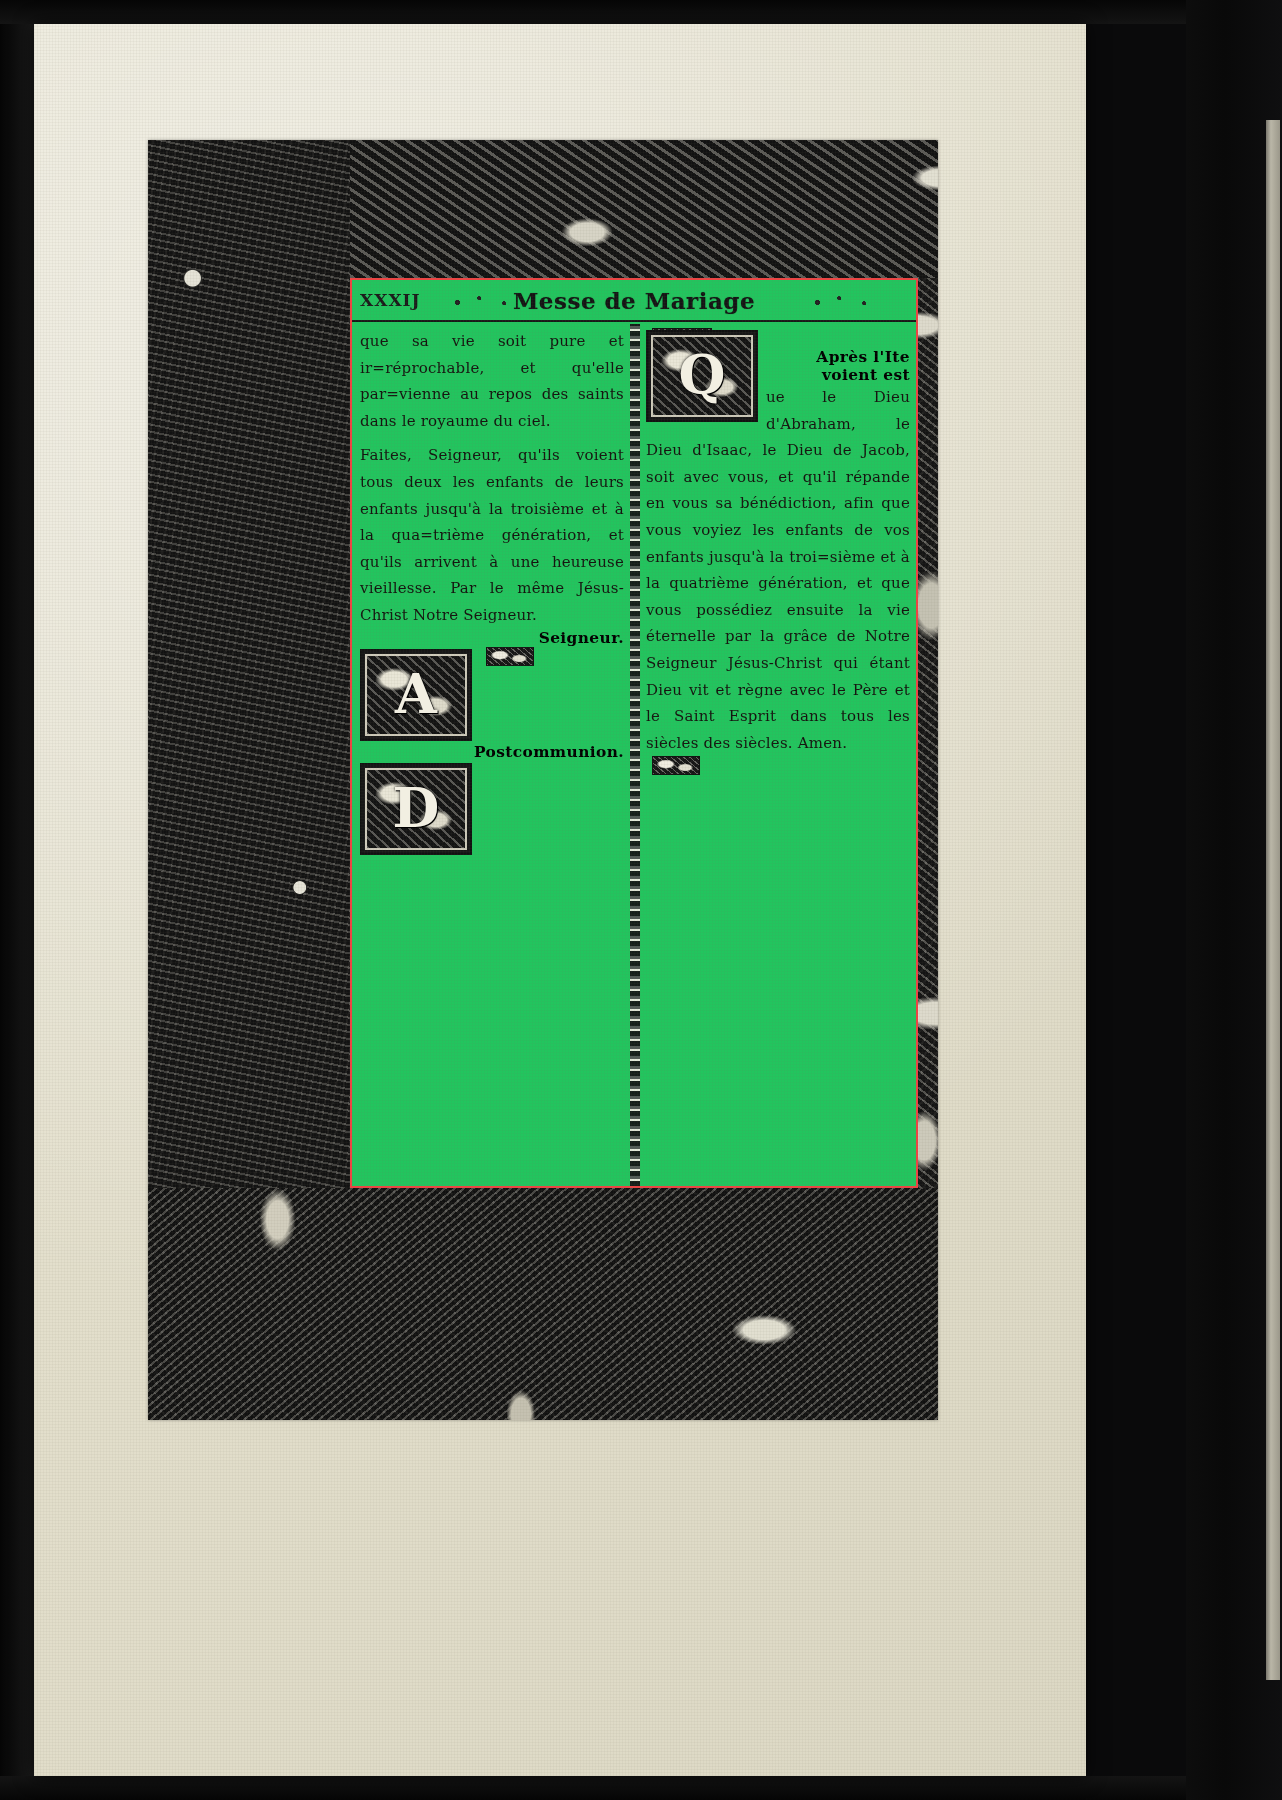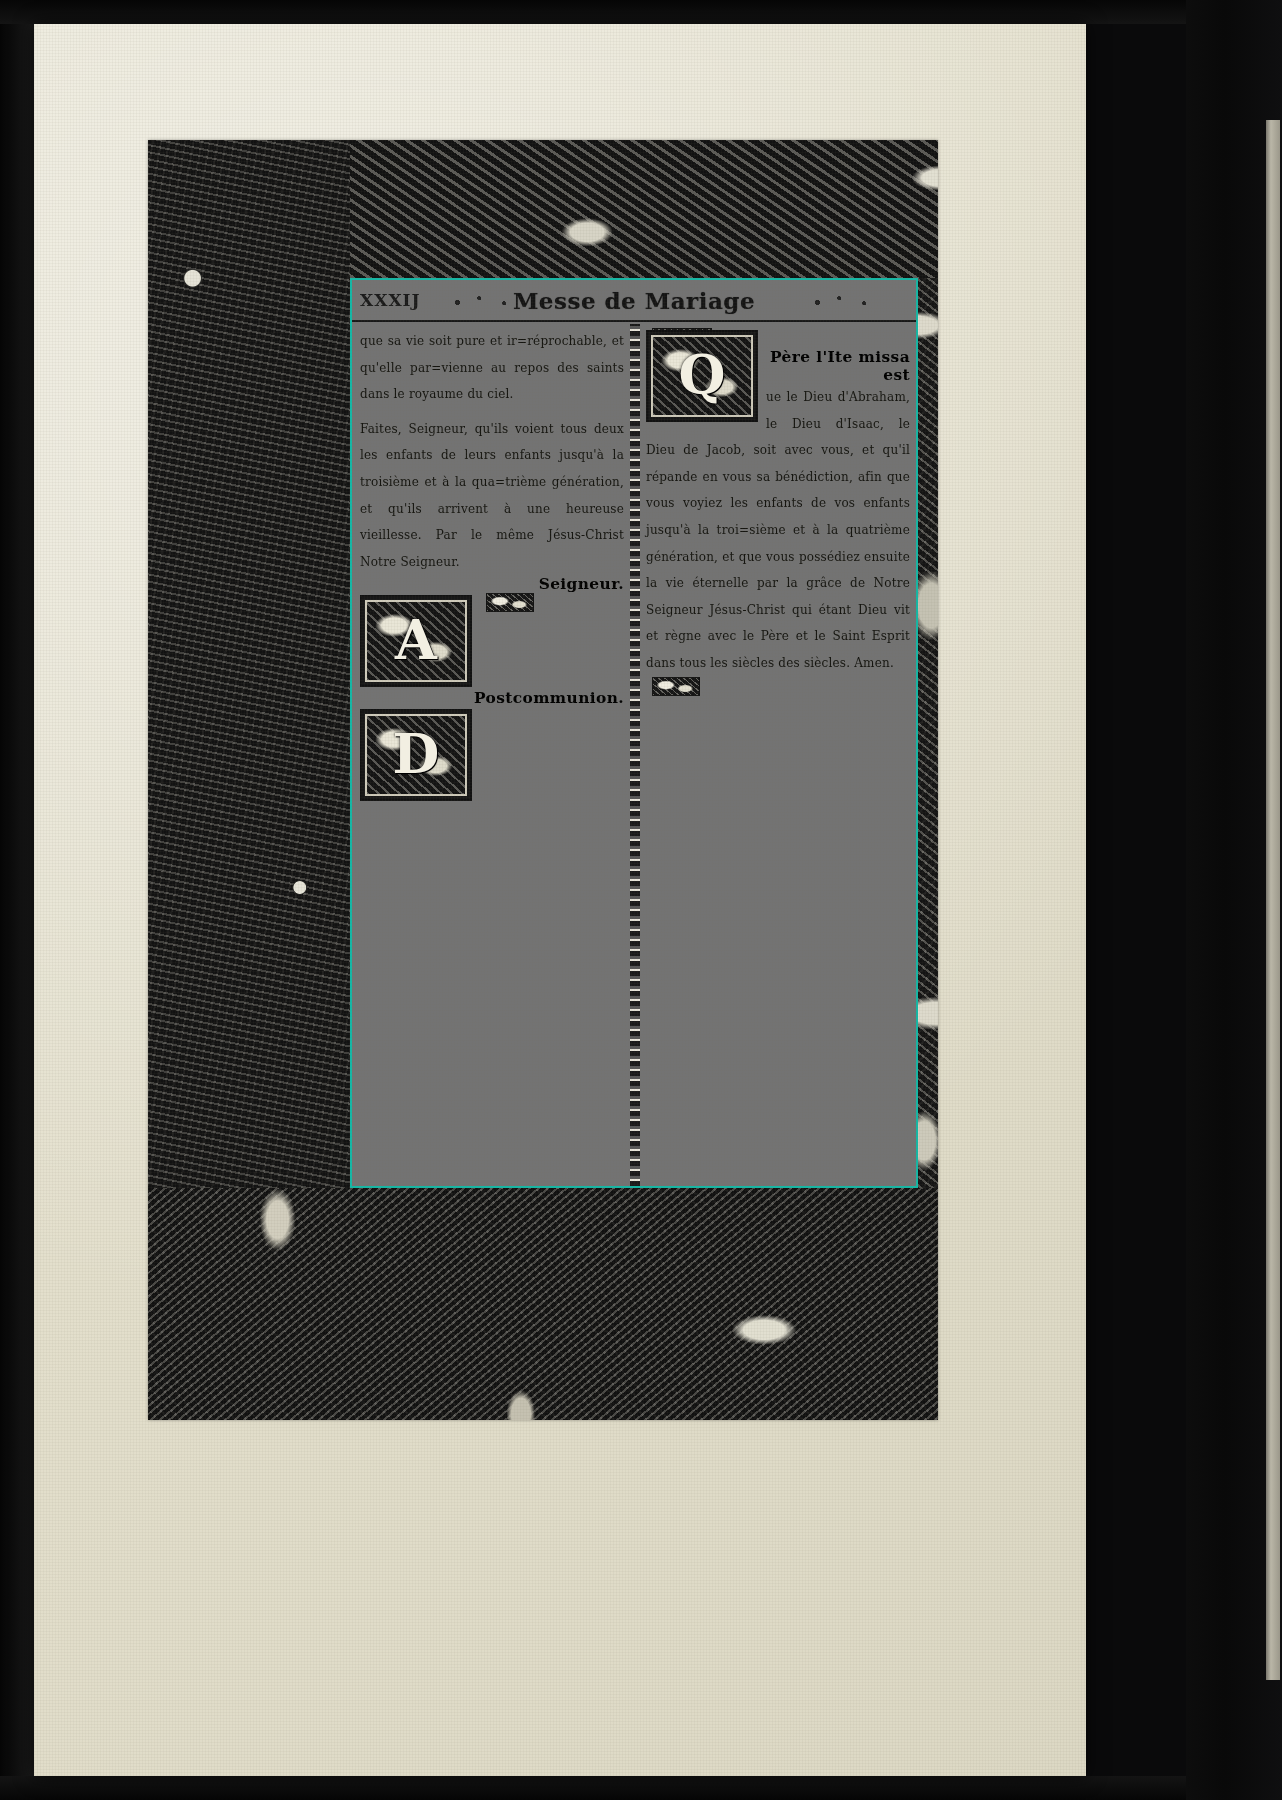--- a/index.html
+++ b/index.html
@@ -121,22 +121,22 @@
   .band-top      { left:0;    top:0;     width:790px; height:138px; }
   .band-left     { left:0;    top:0;     width:202px; height:1280px; }
   .band-bottom   { left:0;    top:1048px;width:790px; height:232px; }
   .band-right    { left:770px;top:138px; width:20px;  height:910px; }
 
   
   .textfield {
     position: absolute;
     left: 202px; top: 138px;
     width: 568px; height: 910px;
-    background: #737373;
-    border: 2px solid #14b8a6;
+    background: #22c55e;
+    border: 2px solid #ef4444;
     box-sizing: border-box;
   }
 
   
   .heading {
     position: relative;
     height: 42px;
     border-bottom: 2px solid #171717;
     box-sizing: border-box;
     display: flex;
@@ -191,21 +191,21 @@
     left: 278px; top: 44px;
     width: 10px; height: 862px;
     background-image:
       repeating-linear-gradient(0deg, #151515 0 5px, #efece0 5px 7px, #555 7px 10px);
     opacity: .95;
   }
 
   p.bodytext {
     margin: 0 0 0 0;
     font-family: "DejaVu Serif", serif;
-    font-size: 12px;
+    font-size: 15px;
     line-height: 26.6px;
     color: #14140f;
     text-align: justify;
     text-justify: inter-word;
     letter-spacing: .2px;
     -webkit-font-smoothing: none;
   }
   p.bodytext + p.bodytext { margin-top: 8px; }
 
   .rubric {
@@ -319,21 +319,21 @@
             </div>
           </div>
 
           <div class="col right">
 
             <span class="tailpiece wide"></span>
 
             <div class="initial right-block">
               <span class="glyph">Q</span>
             </div>
-            <span class="rubric">Père l'Ite missa est</span>
+            <span class="rubric">Après l'Ite voient est</span>
             <p class="bodytext">ue le Dieu d'Abraham, le Dieu d'Isaac, le Dieu de Jacob, soit avec vous, et qu'il répande en vous sa bénédiction, afin que vous voyiez les enfants de vos enfants jusqu'à la troi=sième et à la quatrième génération, et que vous possédiez ensuite la vie éternelle par la grâce de Notre Seigneur Jésus-Christ qui étant Dieu vit et règne avec le Père et le Saint Esprit dans tous les siècles des siècles. Amen.</p>
             <span class="tailpiece"></span>
           </div>
 
         </div>
       </div>
     </div>
   </div>
 </div>
 

